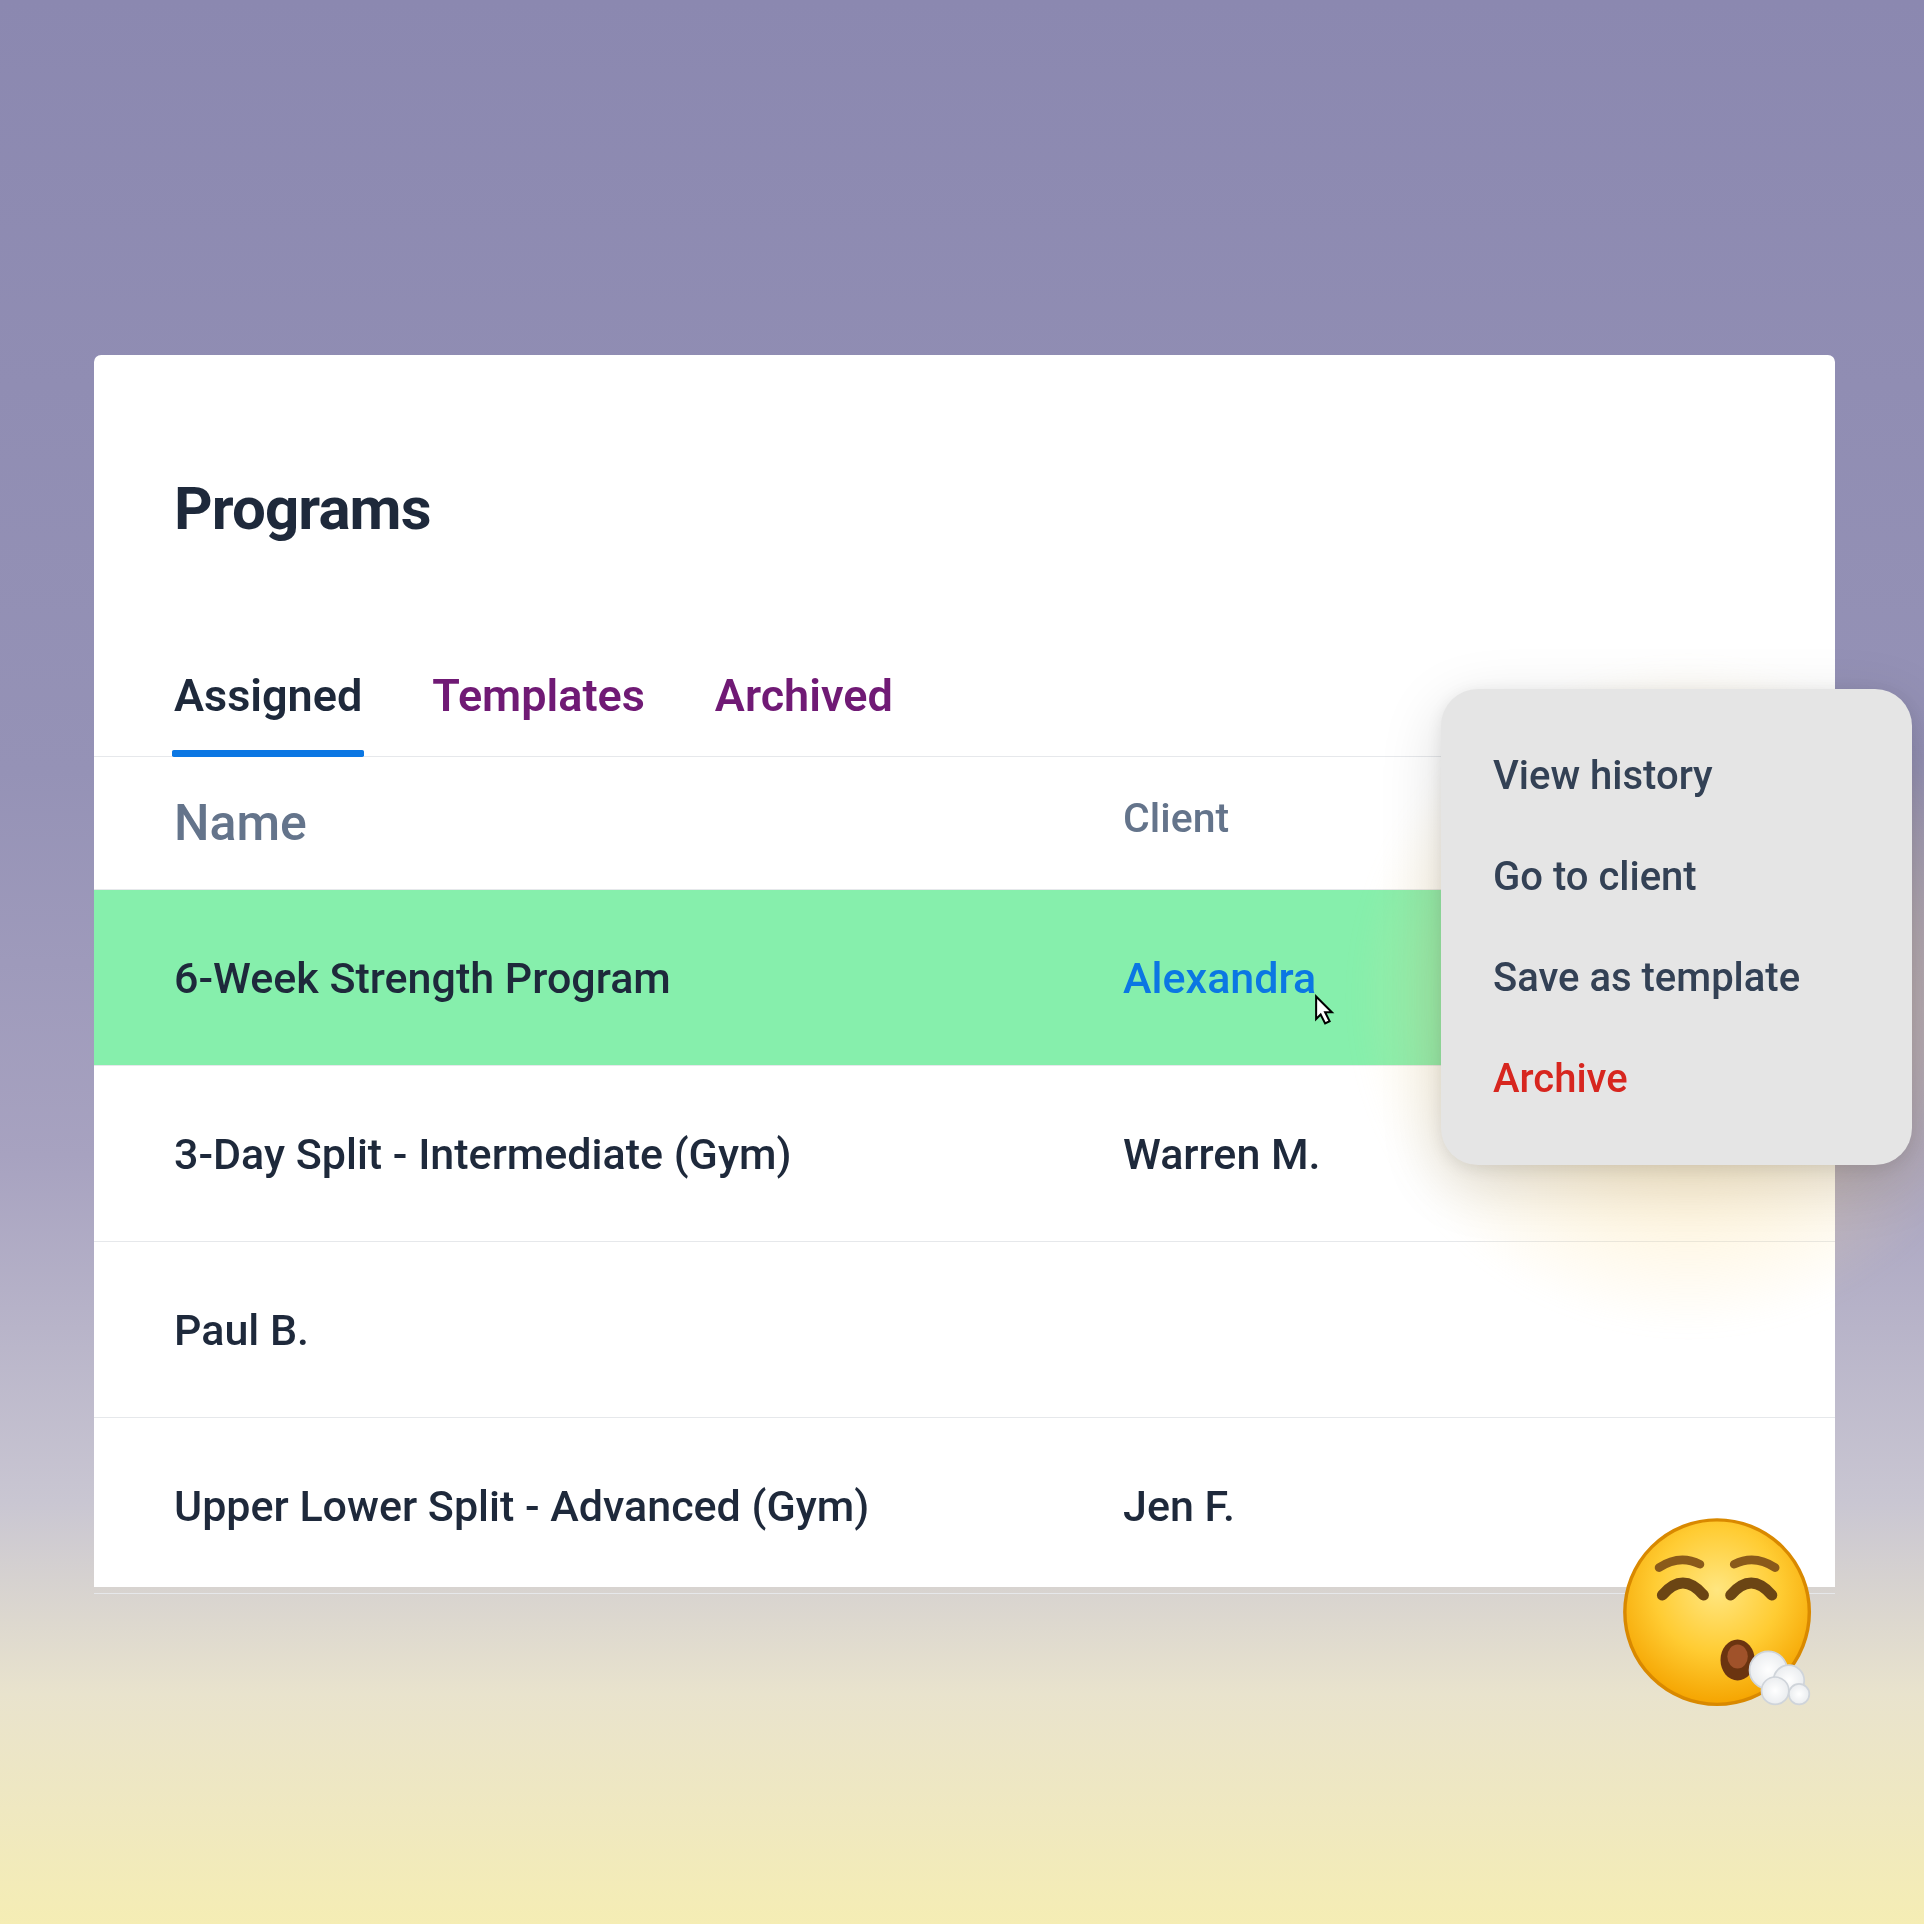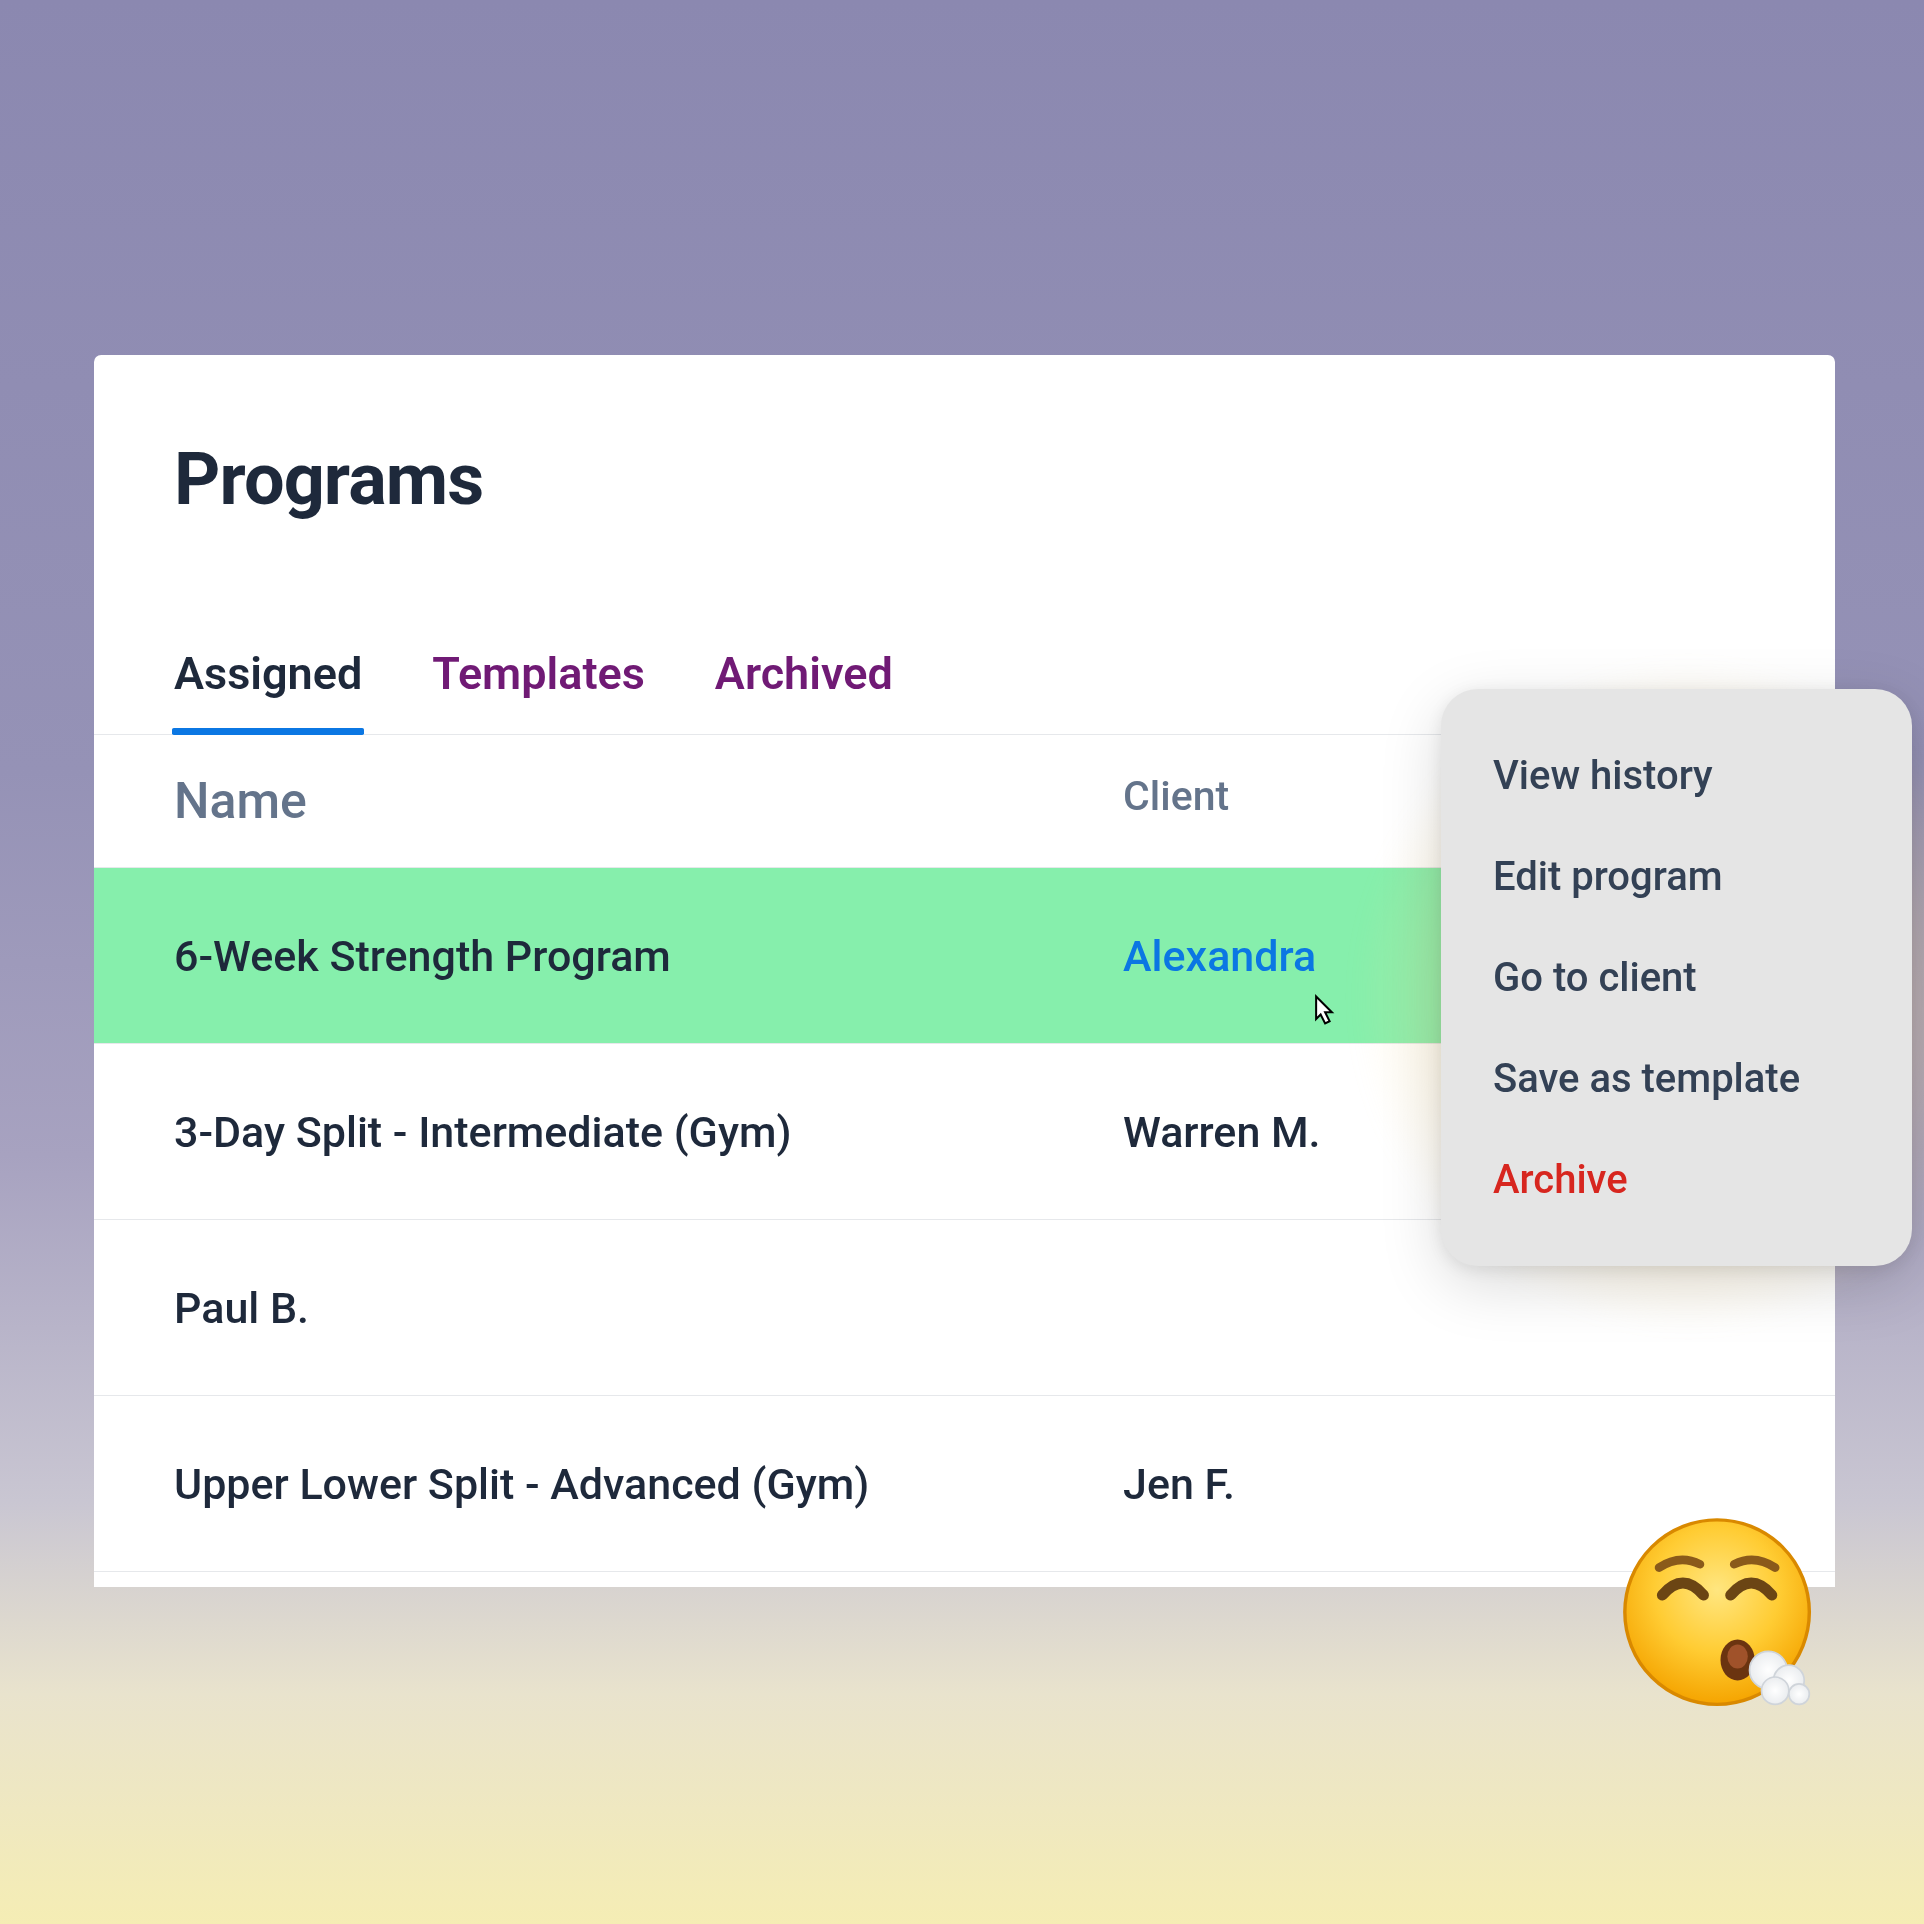--- a/index.html
+++ b/index.html
@@ -14,25 +14,26 @@
     position: absolute;
     left: 94px;
     top: 355px;
     width: 1741px;
     height: 1232px;
     background: #ffffff;
     border-radius: 7.1px 7.1px 0 0;
     overflow: visible;
   }
   .page-title {
-    font-size: 72px;
+    font-size: 60px;
     font-weight: 700;
     color: #1e293b;
     padding: 82px 0 0 80px;
     letter-spacing: -0.9px;
+    margin-top: 36px;
   }
   .tabs {
     display: flex;
     gap: 70px;
     padding: 125px 0 0 80px;
     border-bottom: 0.9px solid #e6e8eb;
     position: relative;
   }
   .tab {
     font-size: 45px;
@@ -163,21 +164,20 @@
   </div>
   <div class="row">
     <div class="cell-name">Upper Lower Split - Advanced (Gym)</div>
     <div class="cell-client">Jen F.</div>
   </div>
 
   <div class="glow"></div>
 
   <div class="menu">
     <div class="menu-item">View history</div>
-    <div class="menu-item">Edit program</div>
     <div class="menu-item">Go to client</div>
     <div class="menu-item">Save as template</div>
     <div class="menu-item danger">Archive</div>
   </div>
 
   <div class="cursor">
     <svg viewBox="0 0 32 32">
       <path d="M9 4 L9 24 L13 20 L17 28 L21 26 L17 18 L23 18 Z" fill="#ffffff" stroke="#000000" stroke-width="1.8"></path>
     </svg>
   </div>

